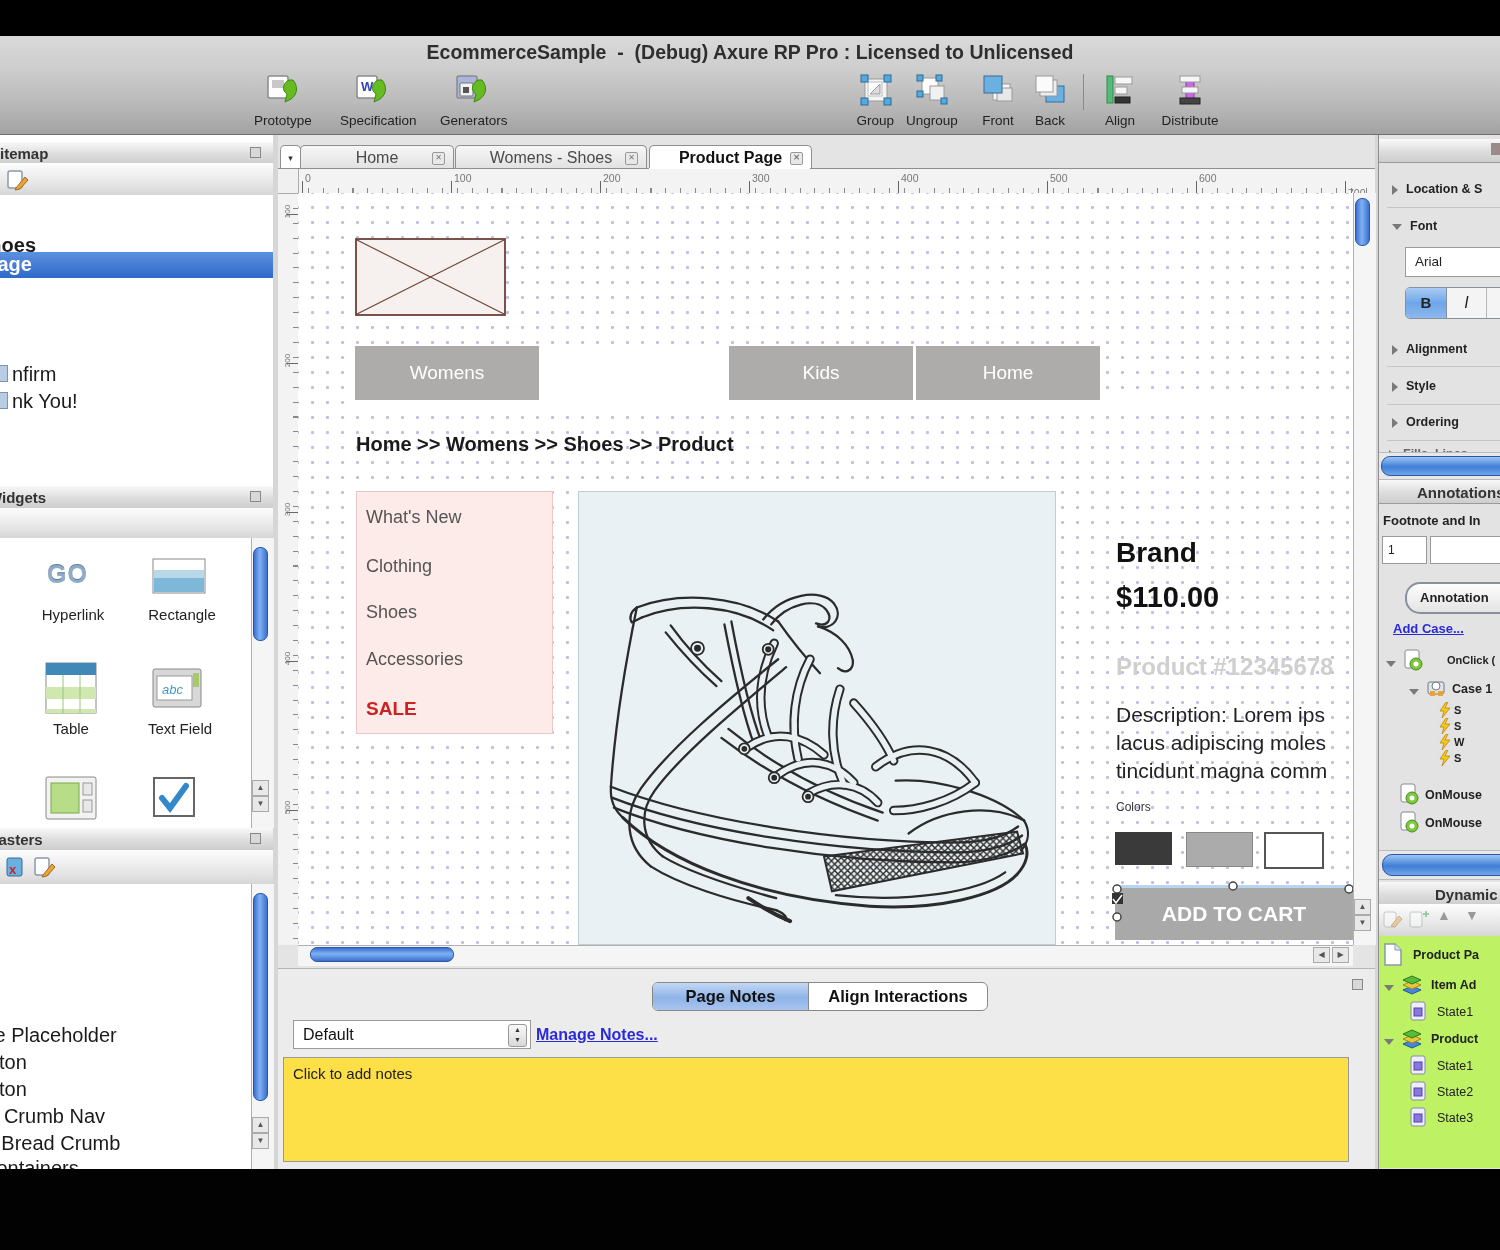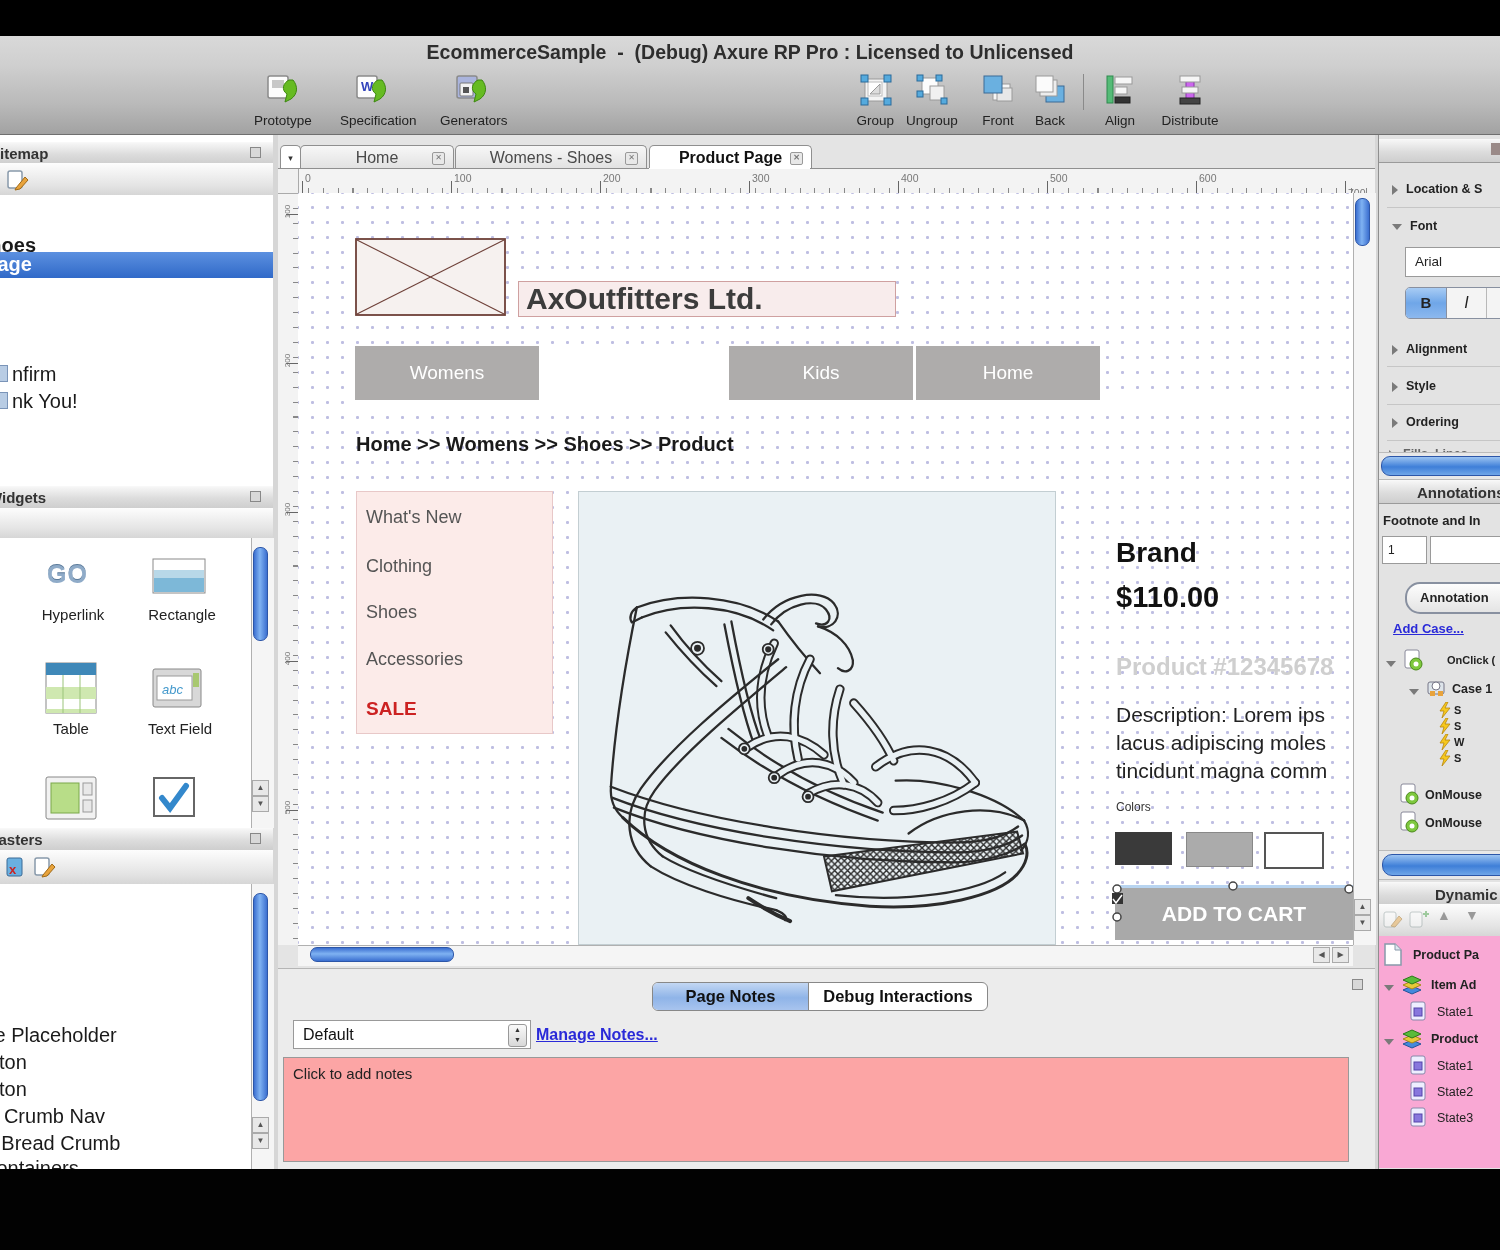--- a/index.html
+++ b/index.html
@@ -286,21 +286,20 @@
   </div>
   <div class="abs" style="left:0;top:34px;width:20px;height:24px;background:#f0f0f0;border-right:1px solid #aaa;border-bottom:1px solid #aaa;"></div>
   <div class="abs" id="canvas">
 
     <svg class="wf" style="left:57px;top:45px;" width="151" height="78">
         <rect x="1" y="1" width="149" height="76" fill="#f6f1ef" stroke="#6e4038" stroke-width="1.8"></rect>
         <line x1="2" y1="2" x2="149" y2="76" stroke="#6e4038" stroke-width="1.1"></line>
         <line x1="149" y1="2" x2="2" y2="76" stroke="#6e4038" stroke-width="1.1"></line>
       </svg>
 
-    <div class="wf" style="left:220px;top:88px;width:369px;height:34px;background:#f8ecec;border:1px solid #cfa0a0;font-size:30px;font-weight:bold;color:#3c3c3c;line-height:34px;padding-left:7px;">AxOutfitters Ltd.</div>
 
     <div class="wf" style="left:57px;top:153px;width:748px;height:54px;background:#fff;"></div>
     <div class="wf" style="left:57px;top:153px;width:184px;height:54px;background:#aeacab;color:#fff;font-size:19px;text-align:center;line-height:54px;">Womens</div>
     <div class="wf" style="left:431px;top:153px;width:184px;height:54px;background:#aeacab;color:#fff;font-size:19px;text-align:center;line-height:54px;">Kids</div>
     <div class="wf" style="left:618px;top:153px;width:184px;height:54px;background:#aeacab;color:#fff;font-size:19px;text-align:center;line-height:54px;">Home</div>
     <div class="wf" style="left:57px;top:207px;width:998px;height:13px;background:#fff;"></div>
 
     <div class="wf" style="left:58px;top:240px;font-size:20px;font-weight:bold;color:#1a1a1a;">Home &gt;&gt; Womens &gt;&gt; Shoes &gt;&gt; Product</div>
 
     <div class="wf" style="left:58px;top:298px;width:148px;height:241px;background:#fcebe9;border:1px solid #e8c8c8;padding-left:47px;">
@@ -521,21 +520,21 @@
         <rect x="1" y="2" width="12" height="15" rx="2" fill="#fff" stroke="#899"></rect>
         <path d="M8 16 L16 6 L19 9 L12 17 Z" fill="#e8a33c" stroke="#a06a18"></path>
       </svg>
     <svg style="position:absolute;left:30px;top:6px;opacity:.45;" width="22" height="20">
         <rect x="1" y="2" width="12" height="15" rx="2" fill="#fff" stroke="#899"></rect>
         <path d="M14 4 h6 M17 1 v6" stroke="#3a9a3a" stroke-width="2"></path>
       </svg>
     <div class="abs" style="left:58px;top:3px;font-size:14px;color:#999;">▲</div>
     <div class="abs" style="left:86px;top:3px;font-size:14px;color:#999;">▼</div>
   </div>
-  <div class="abs" style="left:0;top:801px;width:122px;height:232px;background:#f9a8d4;">
+  <div class="abs" style="left:0;top:801px;width:122px;height:232px;background:#bef264;">
     <svg class="abs" style="left:3px;top:6px;" width="22" height="26">
         <path d="M3 2 h10 l6 6 v15 h-16 Z" fill="#fff" stroke="#8899aa" stroke-width="1.5"></path>
         <path d="M13 2 v6 h6" fill="#dde8f0" stroke="#8899aa"></path>
       </svg>
     <div class="abs" style="left:34px;top:12px;font-size:12.5px;font-weight:bold;color:#222;white-space:nowrap;">Product Pa</div>
     <div class="abs" style="left:5px;top:42px;"><span class="tri d"></span></div>
     <svg class="abs" style="left:20px;top:36px;" width="26" height="26">
         <g stroke-width="1">
           <path d="M4 18 l9 -4 l9 4 l-9 4 Z" fill="#4488dd" stroke="#225599"></path>
           <path d="M4 13 l9 -4 l9 4 l-9 4 Z" fill="#e8c83a" stroke="#a8881a"></path>
@@ -570,25 +569,25 @@
     <svg class="abs" style="left:30px;top:170px;" width="20" height="24">
         <rect x="2" y="2" width="14" height="18" rx="2" fill="#eef" stroke="#88a"></rect>
         <rect x="5" y="8" width="8" height="8" fill="#8877dd" stroke="#5544aa"></rect>
       </svg>
     <div class="abs" style="left:58px;top:175px;font-size:12.5px;color:#222;white-space:nowrap;">State3</div>
   </div>
 </div>
 <div class="abs" id="notes">
   <div class="abs" style="left:374px;top:13px;width:334px;height:27px;background:#fff;border:1px solid #888;border-radius:6px;overflow:hidden;">
     <div class="abs" style="left:0;top:0;width:155px;height:27px;background:linear-gradient(#c3d7f3,#8fb4e8 55%,#a8c4ee);border-right:1px solid #888;font-size:16.5px;font-weight:bold;color:#111;text-align:center;line-height:27px;">Page Notes</div>
-    <div class="abs" style="left:156px;top:0;width:178px;height:27px;font-size:16.5px;font-weight:bold;color:#111;text-align:center;line-height:27px;">Debug Interactions</div>
+    <div class="abs" style="left:156px;top:0;width:178px;height:27px;font-size:16.5px;font-weight:bold;color:#111;text-align:center;line-height:27px;">Align Interactions</div>
   </div>
   <div class="abs pin" style="left:1074px;top:10px;"></div>
   <div class="abs" style="left:15px;top:51px;width:227px;height:27px;background:#fff;border:1px solid #999;font-size:16px;color:#111;line-height:27px;padding-left:9px;">Default
     <div class="abs" style="right:3px;top:3px;width:17px;height:21px;background:linear-gradient(#fafafa,#d8d8d8);border:1px solid #999;border-radius:3px;font-size:7px;color:#333;text-align:center;line-height:10px;">▲<br>▼</div>
   </div>
   <div class="abs" style="left:258px;top:57px;font-size:16px;font-weight:bold;color:#2a2ad8;text-decoration:underline;">Manage Notes...</div>
-  <div class="abs" style="left:5px;top:88px;width:1064px;height:103px;background:#fca5a5;border:1px solid #999;">
+  <div class="abs" style="left:5px;top:88px;width:1064px;height:103px;background:#fde047;border:1px solid #999;">
     <div class="abs" style="left:9px;top:7px;font-size:15px;color:#222;">Click to add notes</div>
   </div>
 </div>
 <div class="abs" id="blacktop"></div>
 <div class="abs" id="blackbottom"></div>
 
 </body></html>

